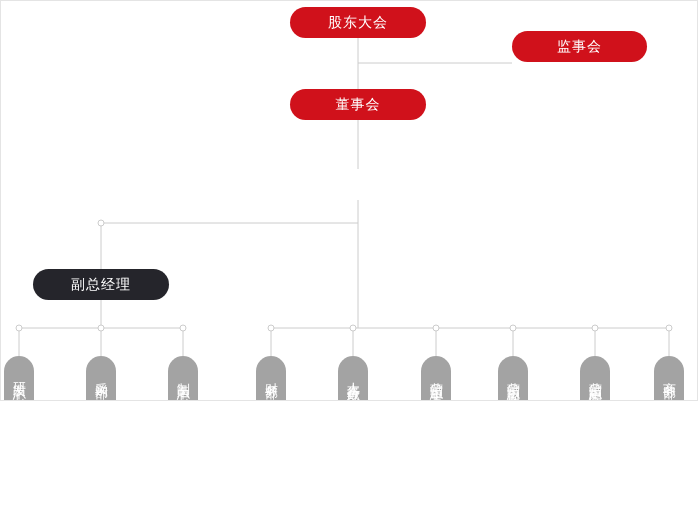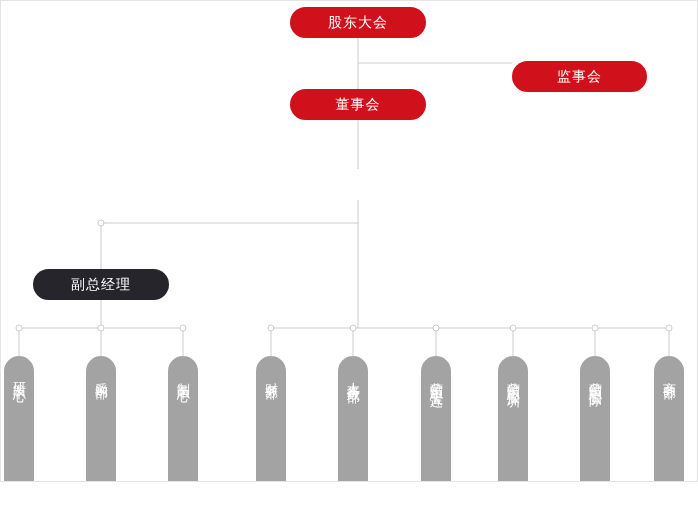--- a/index.html
+++ b/index.html
@@ -3,21 +3,21 @@
 <meta charset="utf-8">
 <style>
   html, body { margin: 0; padding: 0; }
   body {
     font-family: "Liberation Sans", "DejaVu Sans", sans-serif;
     background: #ffffff;
   }
   .canvas {
     position: relative;
     width: 698px;
-    height: 482px;
+    height: 401px;
     background: #ffffff;
     border: 1px solid #e4e4e4;
     box-sizing: border-box;
     overflow: hidden;
   }
   .connectors { position: absolute; left: 0; top: 0; }
   .connectors path  { fill: none; stroke: var(--line, #cccccc); stroke-width: 1; }
   .connectors circle{ fill: #ffffff;  stroke: var(--line, #cccccc); stroke-width: 1; }
   .node { position: absolute; color: #ffffff; }
   .h-node {
@@ -75,21 +75,21 @@
       <circle cx="352" cy="327" r="3"></circle>
       <circle cx="435" cy="327" r="3"></circle>
       <circle cx="512" cy="327" r="3"></circle>
       <circle cx="594" cy="327" r="3"></circle>
       <circle cx="668" cy="327" r="3"></circle>
     </g>
   </svg>
 
   <div class="node h-node red" style="left:289px; top:6px;">股东大会</div>
 
-  <div class="node h-node red" style="left:511px; top:60px; width:135px;">监事会</div>
+  <div class="node h-node red" style="left:511px; top:30px; width:135px;">监事会</div>
 
   <div class="node h-node red" style="left:289px; top:88px;">董事会</div>
 
 
   <div class="node h-node dark" style="left:32px; top:268px;">副总经理</div>
 
   <div class="node v-node" style="left:3px;">
     <span class="v-label">研发中心</span>
   </div>
   <div class="node v-node" style="left:85px;">

